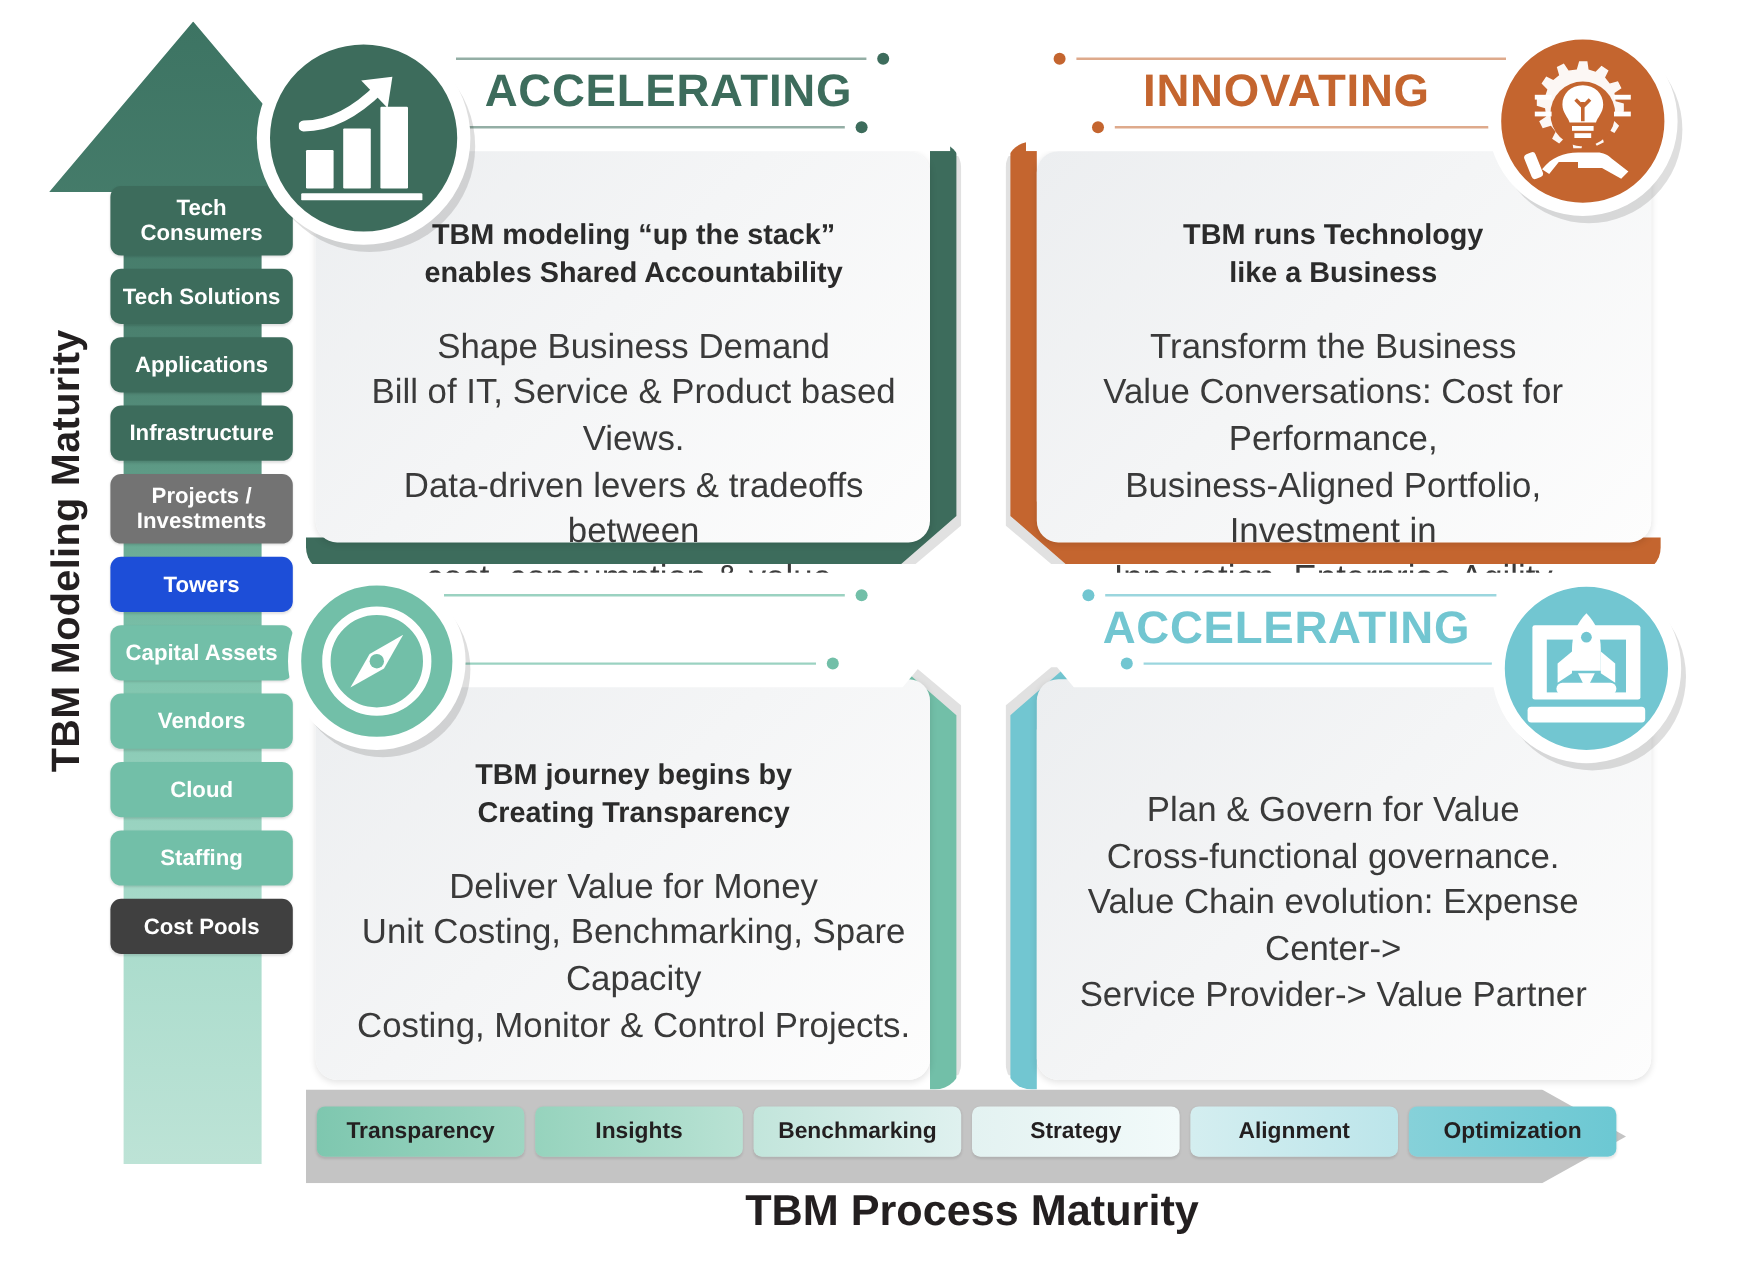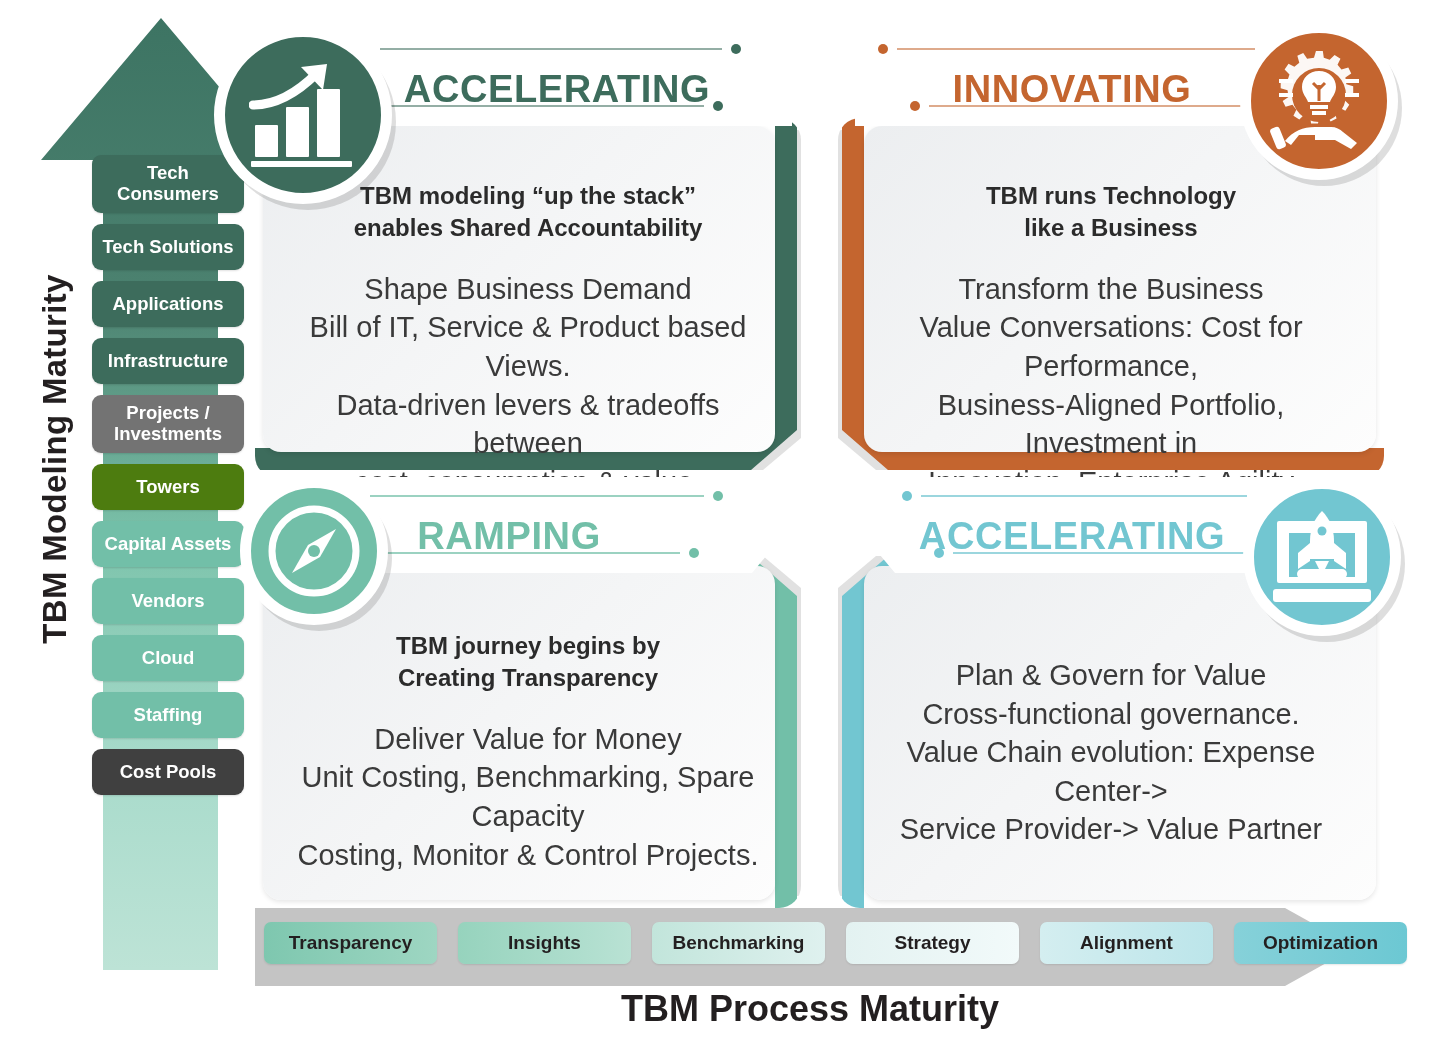--- a/index.html
+++ b/index.html
@@ -54,21 +54,21 @@
     margin-bottom: 11px;
     box-shadow: 0 1px 2px rgba(0,0,0,.12);
     padding: 2px 4px;
   }
 
   
   .h-arrow { position: absolute; left: 255px; top: 908px; width: 1100px; height: 78px; }
   .h-arrow svg { display:block; }
   .proc-chips {
     position: absolute; left: 264px; top: 922px;
-    display: flex; gap: 21px;
+    display: flex; gap: 9px;
   }
   .proc-chip {
     width: 173px; height: 42px;
     border-radius: 7px;
     display: flex; align-items: center; justify-content: center;
     font-size: 19px; font-weight: bold;
     color: #231f20;
     box-shadow: 0 1px 2px rgba(0,0,0,.10);
   }
 
@@ -105,21 +105,21 @@
     font-size: 29px; color: #3a3a3a; line-height: 1.33;
     white-space: pre-line;
   }
 
   
   .ribbon { position: absolute; height: 96px; }
   .ribbon svg { position:absolute; left:0; top:0; }
   .ribbon .rtext {
     position: absolute; top: 50%; transform: translateY(-52%);
     width: 100%; text-align: center;
-    font-size: 38px; font-weight: bold; letter-spacing: .6px; margin-top: 12px;
+    font-size: 38px; font-weight: bold; letter-spacing: .6px;
   }
   .ribbon .rlines { position:absolute; left:0; top:0; width:100%; height:100%; }
 
   
   .badge {
     position: absolute;
     border-radius: 50%;
     display: flex; align-items: center; justify-content: center;
     box-shadow: 5px 7px 0 -1px rgba(0,0,0,.13);
   }
@@ -147,21 +147,21 @@
 </div>
 
 <div class="stack-labels">
   <div class="stack-chip" style="height: 58px; background: rgb(61, 108, 92); white-space: pre-line;">Tech
 Consumers</div>
   <div class="stack-chip" style="height: 46px; background: rgb(61, 108, 92); white-space: pre-line;">Tech Solutions</div>
   <div class="stack-chip" style="height: 46px; background: rgb(61, 108, 92); white-space: pre-line;">Applications</div>
   <div class="stack-chip" style="height: 46px; background: rgb(61, 108, 92); white-space: pre-line;">Infrastructure</div>
   <div class="stack-chip" style="height: 58px; background: #737373; white-space: pre-line;">Projects /
 Investments</div>
-  <div class="stack-chip" style="height: 46px; background: #4d7c0f; white-space: pre-line;">Towers</div>
+  <div class="stack-chip" style="height: 46px; background: #1d4ed8; white-space: pre-line;">Towers</div>
   <div class="stack-chip" style="height: 46px; background: rgb(114, 191, 168); white-space: pre-line;">Capital Assets</div>
   <div class="stack-chip" style="height: 46px; background: rgb(114, 191, 168); white-space: pre-line;">Vendors</div>
   <div class="stack-chip" style="height: 46px; background: rgb(114, 191, 168); white-space: pre-line;">Cloud</div>
   <div class="stack-chip" style="height: 46px; background: rgb(114, 191, 168); white-space: pre-line;">Staffing</div>
   <div class="stack-chip" style="height: 46px; background: #404040; white-space: pre-line;">Cost Pools</div>
 </div>
 
 <div class="h-arrow">
   <svg viewBox="0 0 1100 78" width="1100" height="78" aria-hidden="true">
     <path d="M0 0 L1030 0 L1100 39 L1030 78 L0 78 Z" fill="#c4c4c4"></path>
@@ -287,21 +287,20 @@
 <div class="ribbon" style="left:322px; top:477px; width:470px;">
   <svg width="470" height="96" viewBox="0 0 470 96" aria-hidden="true">
     <path d="M0 0 L430 0 L470 48 L430 96 L0 96 Z" fill="#ffffff"></path>
   </svg>
   <svg class="rlines" width="470" height="96" viewBox="0 0 470 96" aria-hidden="true">
     <line x1="48" y1="19" x2="382" y2="19" stroke="#72bfa8" stroke-width="2" opacity=".7"></line>
     <circle cx="396" cy="19" r="5" fill="#72bfa8"></circle>
     <line x1="48" y1="76" x2="358" y2="76" stroke="#72bfa8" stroke-width="2" opacity=".7"></line>
     <circle cx="372" cy="76" r="5" fill="#72bfa8"></circle>
   </svg>
-  <div class="rtext" style="color:#72bfa8; transform:translate(-48px,-52%);">RAMPING</div>
 </div>
 
 <div class="badge ring" style="left:240px; top:477px; width:148px; height:148px; background:#72bfa8;">
   <svg width="92" height="92" viewBox="0 0 92 92" aria-hidden="true">
     <circle cx="46" cy="46" r="42" fill="none" stroke="#fff" stroke-width="7"></circle>
     <path d="M68 24 L52 52 L24 68 L40 40 Z" fill="#fff"></path>
     <circle cx="46" cy="46" r="6" fill="#72bfa8"></circle>
   </svg>
 </div>
 

